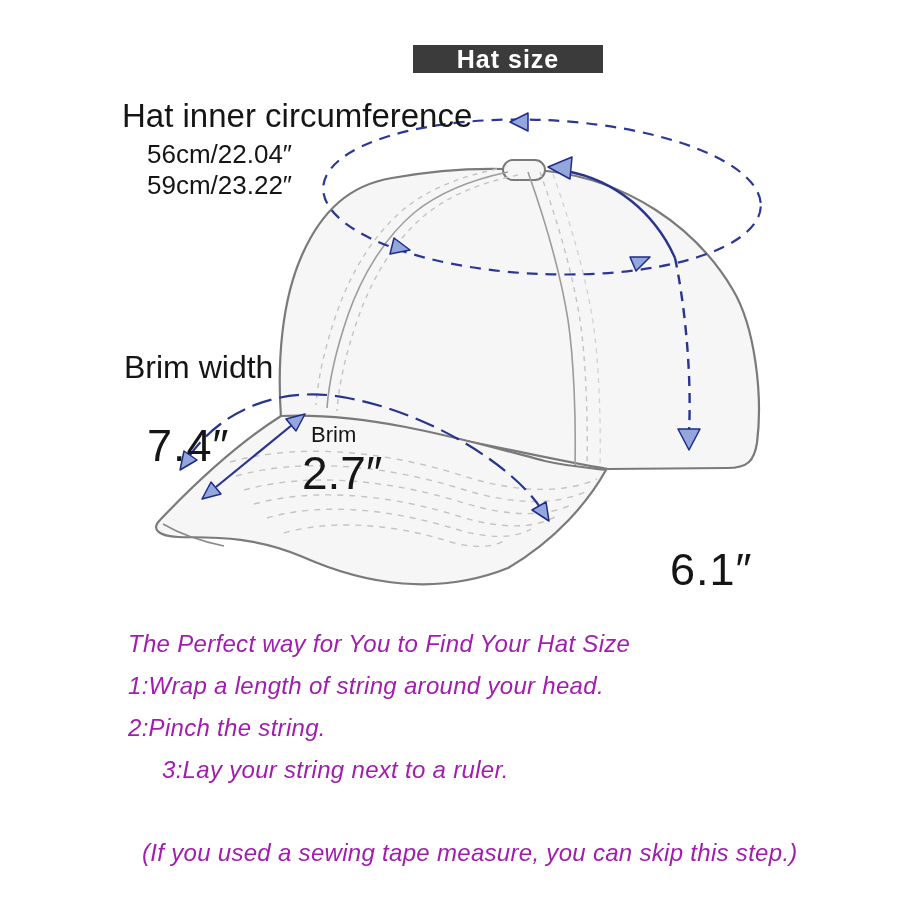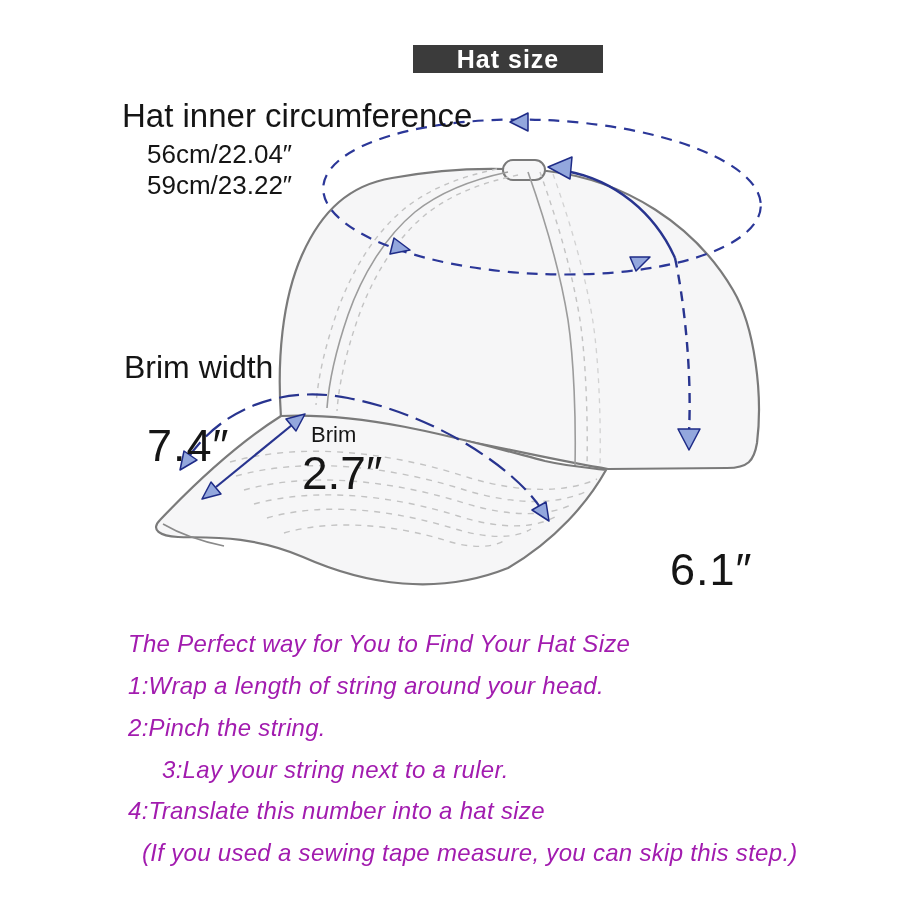--- a/index.html
+++ b/index.html
@@ -99,16 +99,15 @@
 
   <div class="abs brim-label">Brim</div>
   <div class="abs brim-value">2.7″</div>
 
   <div class="abs big btnside-value">6.1″</div>
 
   <div class="abs instr" style="left:128px;top:630px;">The Perfect way for You to Find Your Hat Size</div>
   <div class="abs instr" style="left:128px;top:672px;">1:Wrap a length of string around your head.</div>
   <div class="abs instr" style="left:128px;top:714px;">2:Pinch the string.</div>
   <div class="abs instr" style="left:115px;top:756px;margin-left:47px;">3:Lay your string next to a ruler.</div>
-  <div class="abs instr" style="left:128px;top:797px;">4:Translate this number into a hat size</div>
   <div class="abs instr" style="left:142px;top:839px;">(If you used a sewing tape measure, you can skip this step.)</div>
 
 </div>
 
 </body></html>

